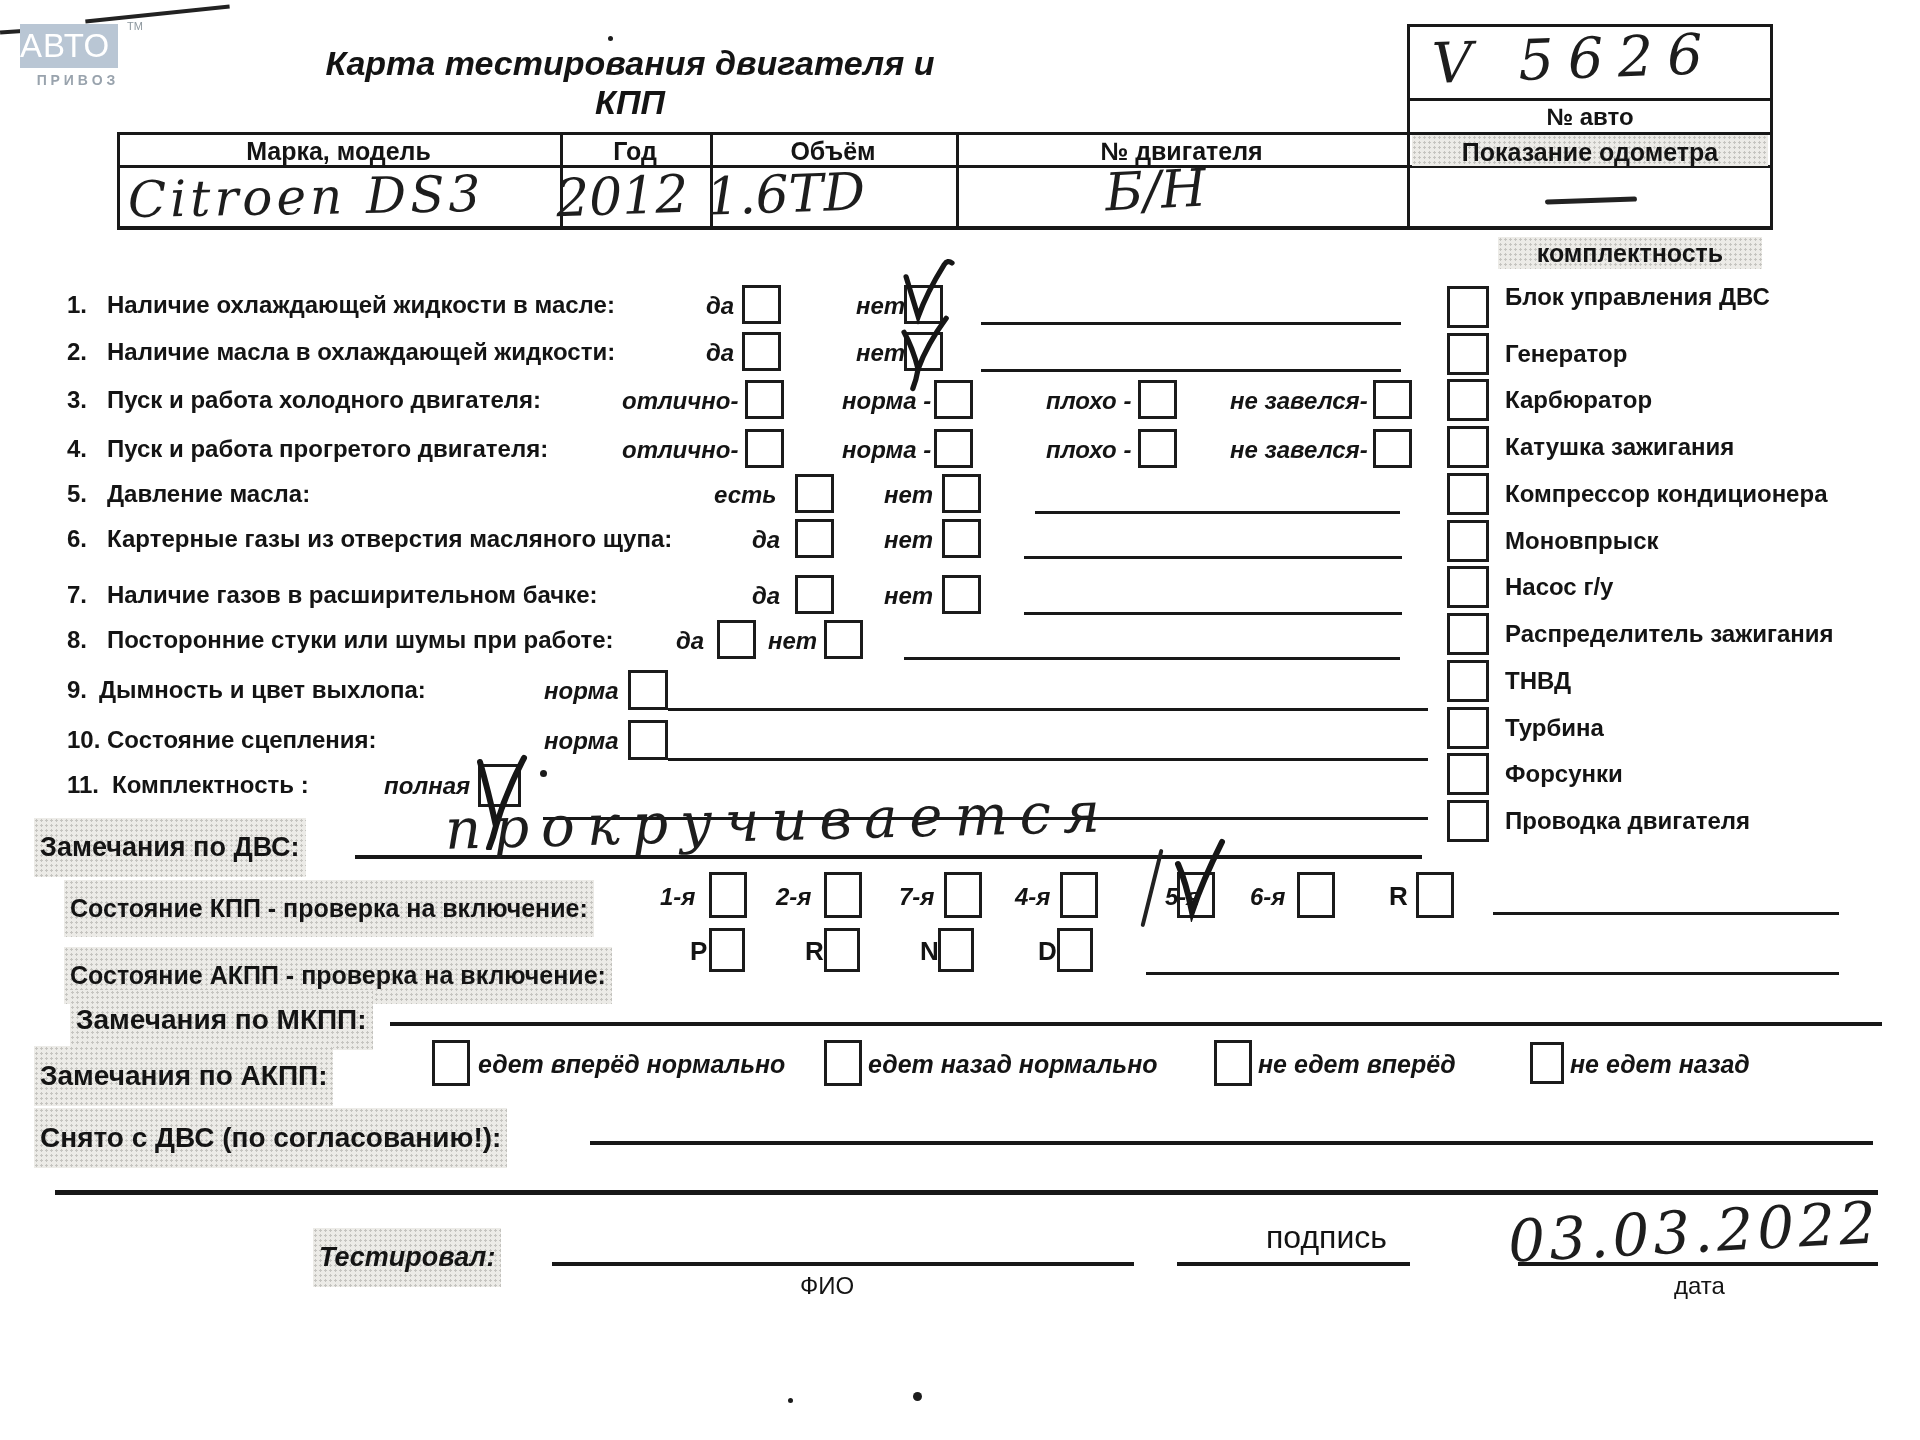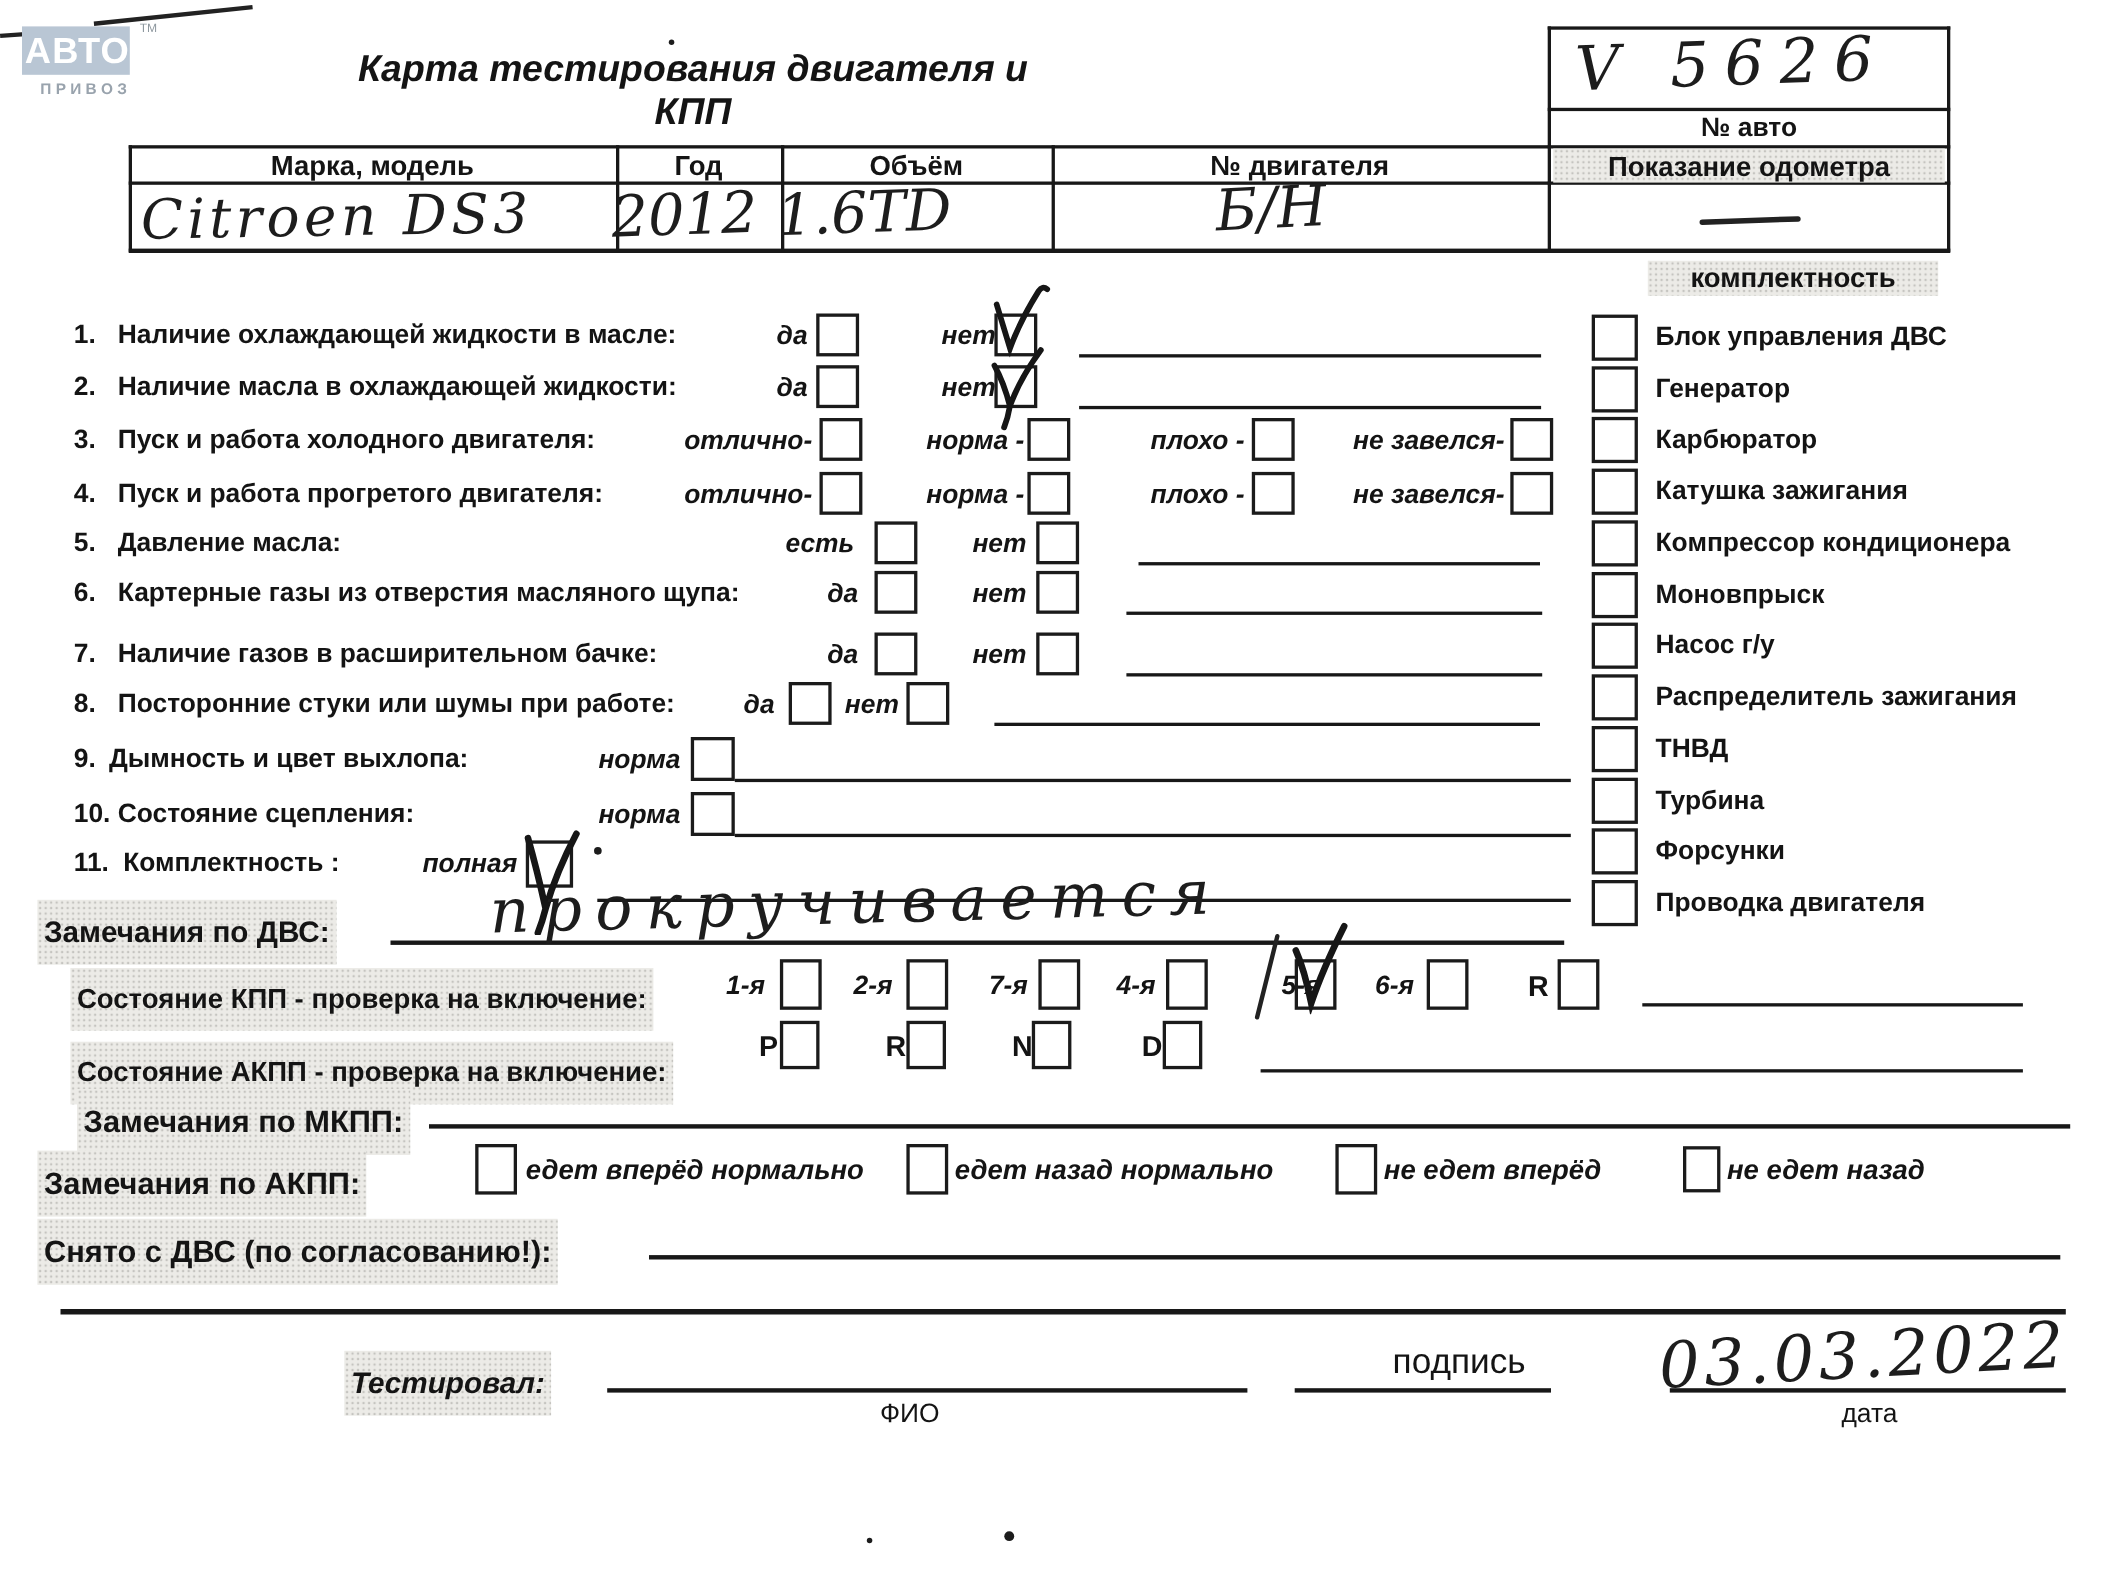--- a/index.html
+++ b/index.html
@@ -32,21 +32,21 @@
   .rlab{position:absolute;font-size:24px;font-weight:600;white-space:nowrap;}
   .dot{position:absolute;background:#1c1c1c;border-radius:50%;}
   .artifact{position:absolute;background:#222;}
 </style>
 </head>
 <body>
 
 <div class="artifact" style="left:0px;top:28px;width:75px;height:4px;transform:rotate(-4deg);"></div>
 <div class="artifact" style="left:85px;top:12px;width:145px;height:4px;transform:rotate(-6deg);"></div>
 
-<div class="abs" style="left:20px;top:24px;width:98px;height:44px;background:#b9c6d4;color:#ffffff;font-weight:bold;font-size:33px;text-align:right;line-height:44px;letter-spacing:1px;">
+<div class="abs" style="left:20px;top:24px;width:98px;height:44px;background:#b9c6d4;color:#ffffff;font-weight:normal;font-size:33px;text-align:left;line-height:44px;letter-spacing:1px;">
   <span>АВТО</span>
 </div>
 <div class="abs" style="left:127px;top:20px;font-size:11px;color:#8e989f;">TM</div>
 <div class="abs" style="left:20px;top:72px;width:112px;font-size:14px;color:#99a3ad;font-weight:bold;text-align:center;">П Р И В О З</div>
 
 <div class="abs b" style="left:310px;top:44px;width:640px;font-size:34px;text-align:center;font-style:italic;">Карта тестирования двигателя  и КПП</div>
 <div class="dot" style="left:608px;top:36px;width:5px;height:5px;"></div>
 
 <div class="line" style="left:1407px;top:24px;width:366px;"></div>
 <div class="line" style="left:1407px;top:24px;width:3px;height:205px;"></div>
@@ -73,21 +73,21 @@
 
 <div class="hw" style="left:128px;top:168px;font-size:50px;letter-spacing:4px;transform:rotate(-1deg);">Citroen DS3</div>
 <div class="hw" style="left:556px;top:166px;font-size:52px;transform:rotate(-2deg);">2012</div>
 <div class="hw" style="left:706px;top:164px;font-size:52px;transform:rotate(-2deg);">1.6TD</div>
 <div class="hw" style="left:1105px;top:160px;font-size:52px;transform:rotate(-3deg);">Б/Н</div>
 <div class="artifact" style="left:1545px;top:198px;width:92px;height:5px;transform:rotate(-2deg);border-radius:3px;"></div>
 
 <div class="abs b ctr speck" style="left:1498px;top:237px;width:264px;height:30px;font-size:25px;padding-top:2px;">комплектность</div>
 
 <div class="cb" style="left:1447px;top:286px;width:42px;height:42px;"></div>
-<div class="rlab" style="left:1505px;top:293px;text-align:right;">Блок управления ДВС</div>
+<div class="rlab" style="left:1505px;top:283px;text-align:right;">Блок управления ДВС</div>
 <div class="cb" style="left:1447px;top:333px;width:42px;height:42px;"></div>
 <div class="rlab" style="left:1505px;top:340px;">Генератор</div>
 <div class="cb" style="left:1447px;top:379px;width:42px;height:42px;"></div>
 <div class="rlab" style="left:1505px;top:386px;">Карбюратор</div>
 <div class="cb" style="left:1447px;top:426px;width:42px;height:42px;"></div>
 <div class="rlab" style="left:1505px;top:433px;">Катушка зажигания</div>
 <div class="cb" style="left:1447px;top:473px;width:42px;height:42px;"></div>
 <div class="rlab" style="left:1505px;top:480px;">Компрессор кондиционера</div>
 <div class="cb" style="left:1447px;top:520px;width:42px;height:42px;"></div>
 <div class="rlab" style="left:1505px;top:527px;">Моновпрыск</div>

